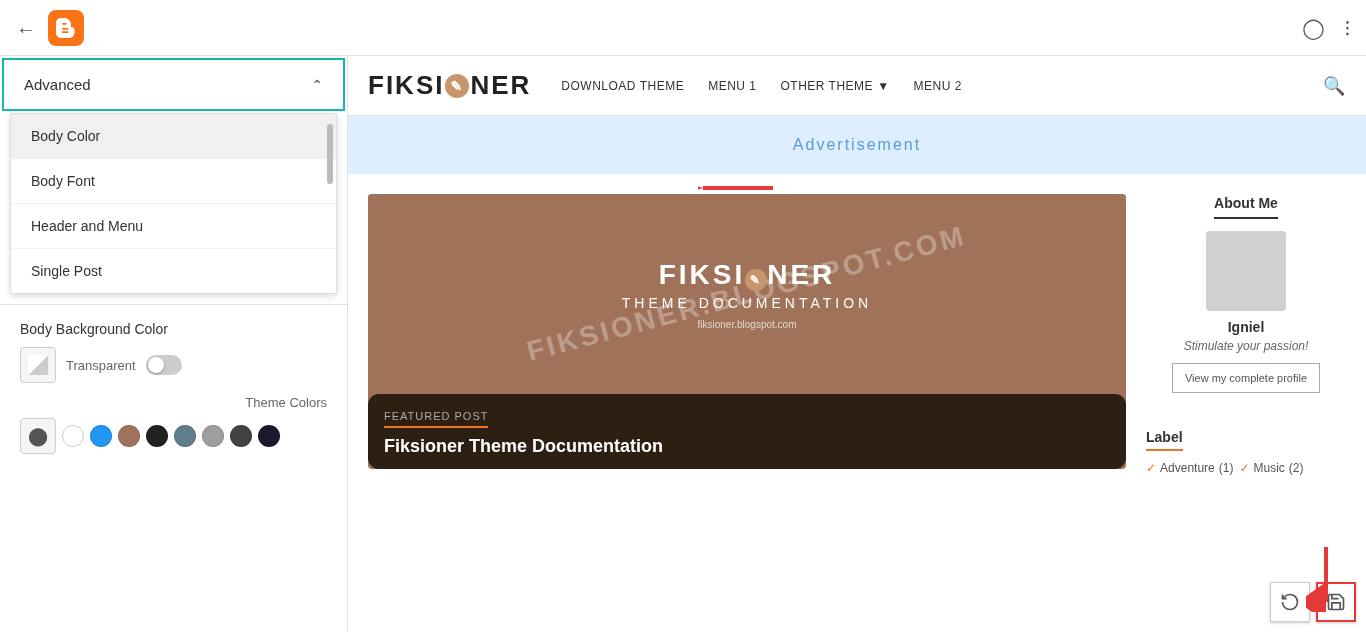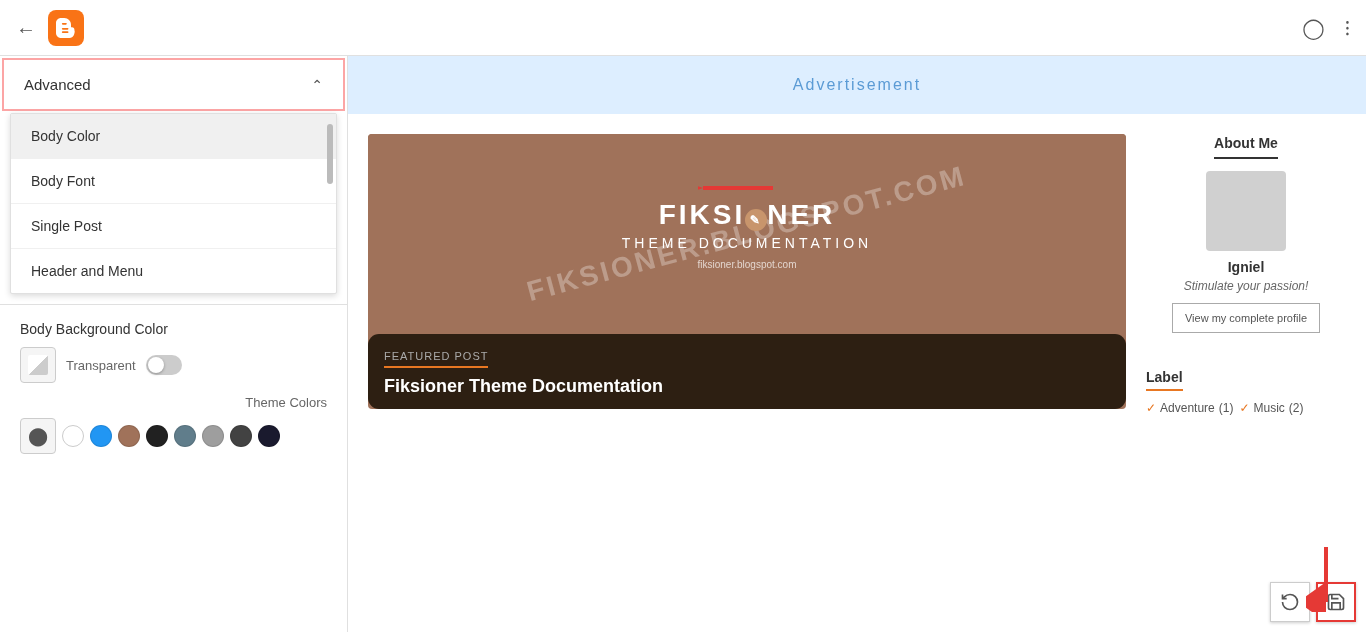--- a/index.html
+++ b/index.html
@@ -47,21 +47,21 @@
       display: flex;
       justify-content: space-between;
       align-items: center;
       padding: 16px 20px;
       cursor: pointer;
       font-size: 15px;
       color: #333;
     }
 
     .sidebar-item-header.active {
-      border: 2px solid #fca5a5;
+      border: 2px solid #14b8a6;
       margin: 2px;
     }
 
     .chevron { font-size: 14px; color: #555; }
 
     
     .dropdown-menu {
       background: #fff;
       border: 1px solid #e0e0e0;
       margin: 0 10px 10px 10px;
@@ -316,24 +316,24 @@
       </div>
 
       <div class="dropdown-menu">
         <div class="dropdown-item selected">
           <span>Body Color</span>
         </div>
         <div class="dropdown-item">
           <span>Body Font</span>
         </div>
         <div class="dropdown-item">
+          <span>Header and Menu</span>
+        </div>
+        <div class="dropdown-item">
           <span>Single Post</span>
-        </div>
-        <div class="dropdown-item">
-          <span>Header and Menu</span>
         </div>
       </div>
     </div>
 
     <div class="color-section">
       <div class="color-section-title">Body Background Color</div>
       <div class="toggle-row">
         <div class="color-picker-btn">
           <span style="width:20px;height:20px;background:linear-gradient(135deg,#fff 50%,#ccc 50%);display:block;border-radius:2px;"></span>
         </div>
@@ -351,20 +351,35 @@
         <div class="color-dot" style="background:#9E9E9E;"></div>
         <div class="color-dot" style="background:#424242;"></div>
         <div class="color-dot" style="background:#1a1a2e;"></div>
       </div>
     </div>
 
   </div>
 
   <div class="preview-area">
 
+    <div class="preview-nav">
+      <div class="preview-logo">
+        FIKSI<span class="logo-letter-special">✎</span>NER
+      </div>
+      <div class="preview-nav-links">
+        <span class="preview-nav-link">DOWNLOAD THEME</span>
+        <span class="preview-nav-link">Menu 1</span>
+        <span class="preview-nav-link nav-with-arrow">
+          <span>Other Theme</span>
+          <span>▼</span>
+        </span>
+        <span class="preview-nav-link">Menu 2</span>
+        <span class="nav-search">🔍</span>
+      </div>
+    </div>
 
     <div class="ad-banner">
       <span>Advertisement</span>
     </div>
 
     <div class="preview-content">
 
       <div class="preview-main">
         <div class="featured-card">
           <div class="featured-card-top">

